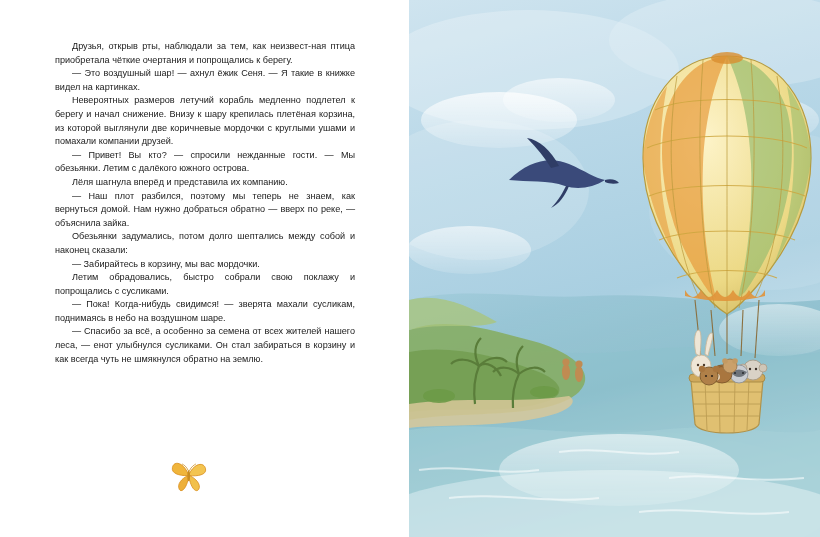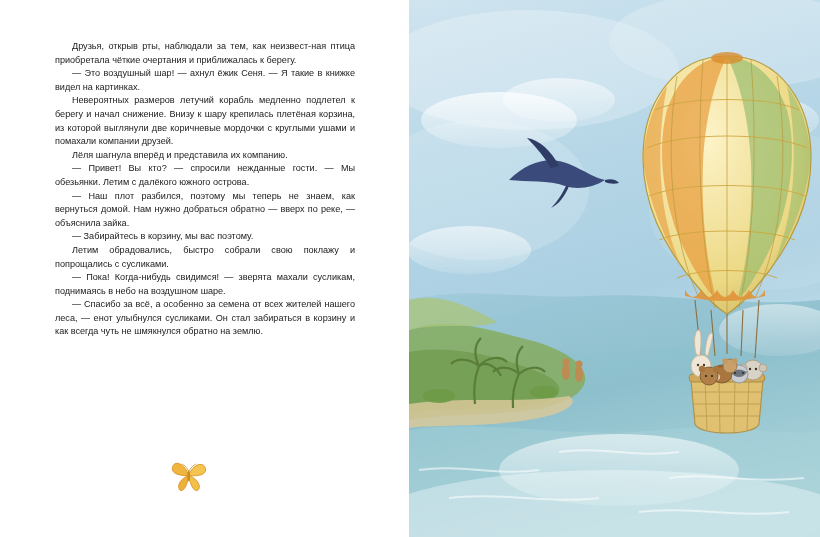--- a/index.html
+++ b/index.html
@@ -70,27 +70,28 @@
     height: 537px;
   }
 </style>
 </head>
 <body>
 
 <div class="spread">
 
   <div class="page-left">
     <div class="text-block">
-      <p class="para">Друзья, открыв рты, наблюдали за тем, как неизвест-ная птица приобретала чёткие очертания и приближалась к берегу.</p>
+      <p class="para">Друзья, открыв рты, наблюдали за тем, как неизвест-ная птица приобретала чёткие очертания и попрощались к берегу.</p>
       <p class="para last-line-left">— Это воздушный шар! — ахнул ёжик Сеня. — Я такие в книжке видел на картинках.</p>
       <p class="para">Невероятных размеров летучий корабль медленно подлетел к берегу и начал снижение. Внизу к шару крепилась плетёная корзина, из которой выглянули две коричневые мордочки с круглыми ушами и помахали компании друзей.</p>
+      <p class="para last-line-left">— Привет! Вы кто? — спросили нежданные гости. — Мы обезьянки. Летим с далёкого южного острова.</p>
       <p class="para last-line-left">Лёля шагнула вперёд и представила их компанию.</p>
-      <p class="para last-line-left">— Привет! Вы кто? — спросили нежданные гости. — Мы обезьянки. Летим с далёкого южного острова.</p>
       <p class="para last-line-left">— Наш плот разбился, поэтому мы теперь не знаем, как вернуться домой. Нам нужно добраться обратно — вверх по реке, — объяснила зайка.</p>
-      <p class="para last-line-left">— Забирайтесь в корзину, мы вас поэтому.</p>
+      <p class="para last-line-left">Обезьянки задумались, потом долго шептались между собой и наконец сказали:</p>
+      <p class="para last-line-left">— Забирайтесь в корзину, мы вас мордочки.</p>
       <p class="para last-line-left">Летим обрадовались, быстро собрали свою поклажу и попрощались с сусликами.</p>
       <p class="para last-line-left">— Пока! Когда-нибудь свидимся! — зверята махали сусликам, поднимаясь в небо на воздушном шаре.</p>
       <p class="para last-line-left">— Спасибо за всё, а особенно за семена от всех жителей нашего леса, — енот улыбнулся сусликами. Он стал забираться в корзину и как всегда чуть не шмякнулся обратно на землю.</p>
     </div>
 
     <svg class="butterfly" viewBox="0 0 60 58">
       <g>
         <path d="M29 28 C22 10, 8 8, 6 18 C4 27, 16 30, 28 30 Z" fill="#f0b53c" stroke="#d98f1e" stroke-width="1.2"></path>
         <path d="M30 28 C38 11, 52 10, 54 20 C56 29, 42 31, 31 30 Z" fill="#f3c450" stroke="#d98f1e" stroke-width="1.2"></path>
         <path d="M28 30 C20 34, 12 42, 16 50 C20 56, 28 45, 29 32 Z" fill="#edb03a" stroke="#d98f1e" stroke-width="1.2"></path>

